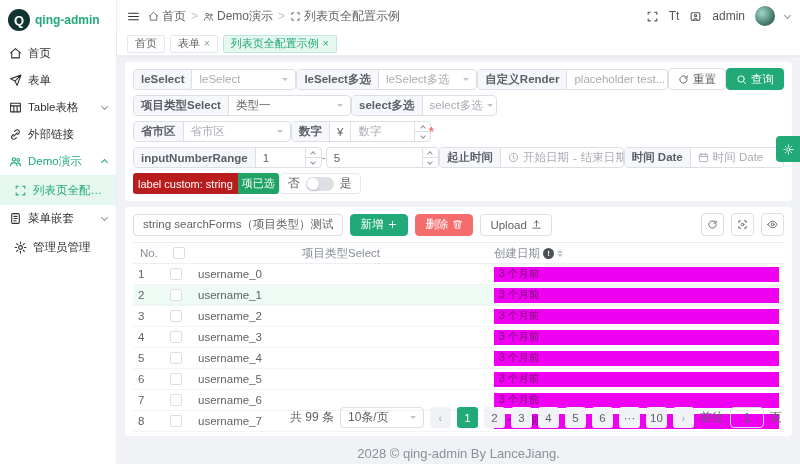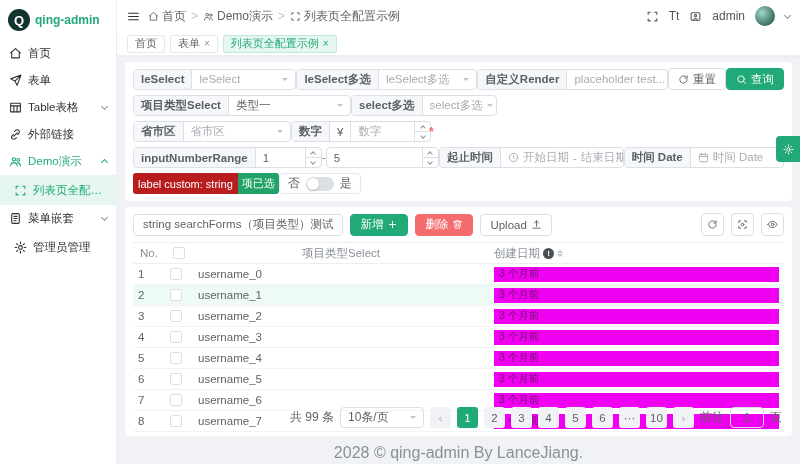--- a/index.html
+++ b/index.html
@@ -89,21 +89,21 @@
 
   
   .pager { display:flex; align-items:center; justify-content:flex-end; gap:6px; padding:5px 2px 2px; color:#606266; }
   .psize { display:flex; align-items:center; gap:6px; height:21px; border:1px solid #dcdfe6; border-radius:4px; padding:0 7px; width:84px; }
   .psize .caret { width:0; height:0; border:3.5px solid transparent; border-top-color:#c0c4cc; margin-left:auto; margin-top:3px; }
   .pg { min-width:21px; height:21px; border-radius:3px; background:#f0f2f5; color:#606266; display:flex; align-items:center; justify-content:center; padding:0 4px; cursor:pointer; font-size:11.5px; }
   .pg.active { background:#21aa78; color:#fff; }
   .pg.arrow { color:#a8abb2; }
   .goto-input { width:34px; height:21px; border:1px solid #dcdfe6; border-radius:4px; display:flex; align-items:center; justify-content:center; color:#606266; }
 
-  .footer { height:22px; display:flex; align-items:center; justify-content:center; color:#8a9099; font-size:16px; }
+  .footer { height:22px; display:flex; align-items:center; justify-content:center; color:#8a9099; font-size:13px; }
 
   .fab { position:absolute; right:0; top:136px; width:24px; height:26px; background:#21aa78; color:#fff; border-radius:4px 0 0 4px; display:flex; align-items:center; justify-content:center; cursor:pointer; }
 </style>
 </head>
 <body>
 
 <aside class="sidebar">
   <div class="logo">
     <span class="logo-mark">Q</span>
     <span class="logo-name">qing-admin</span>

